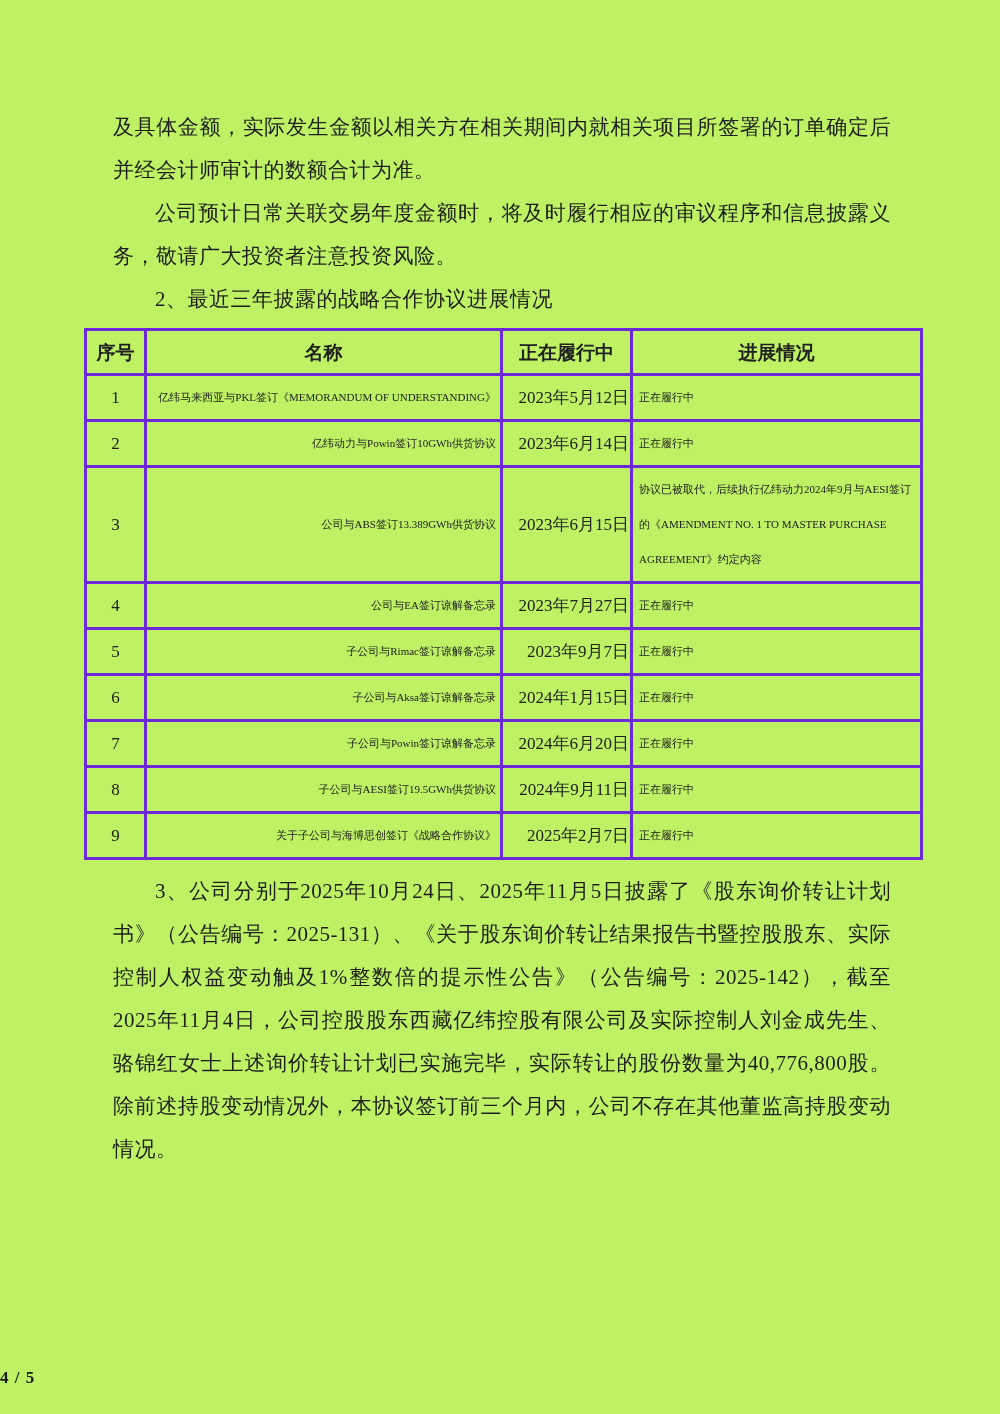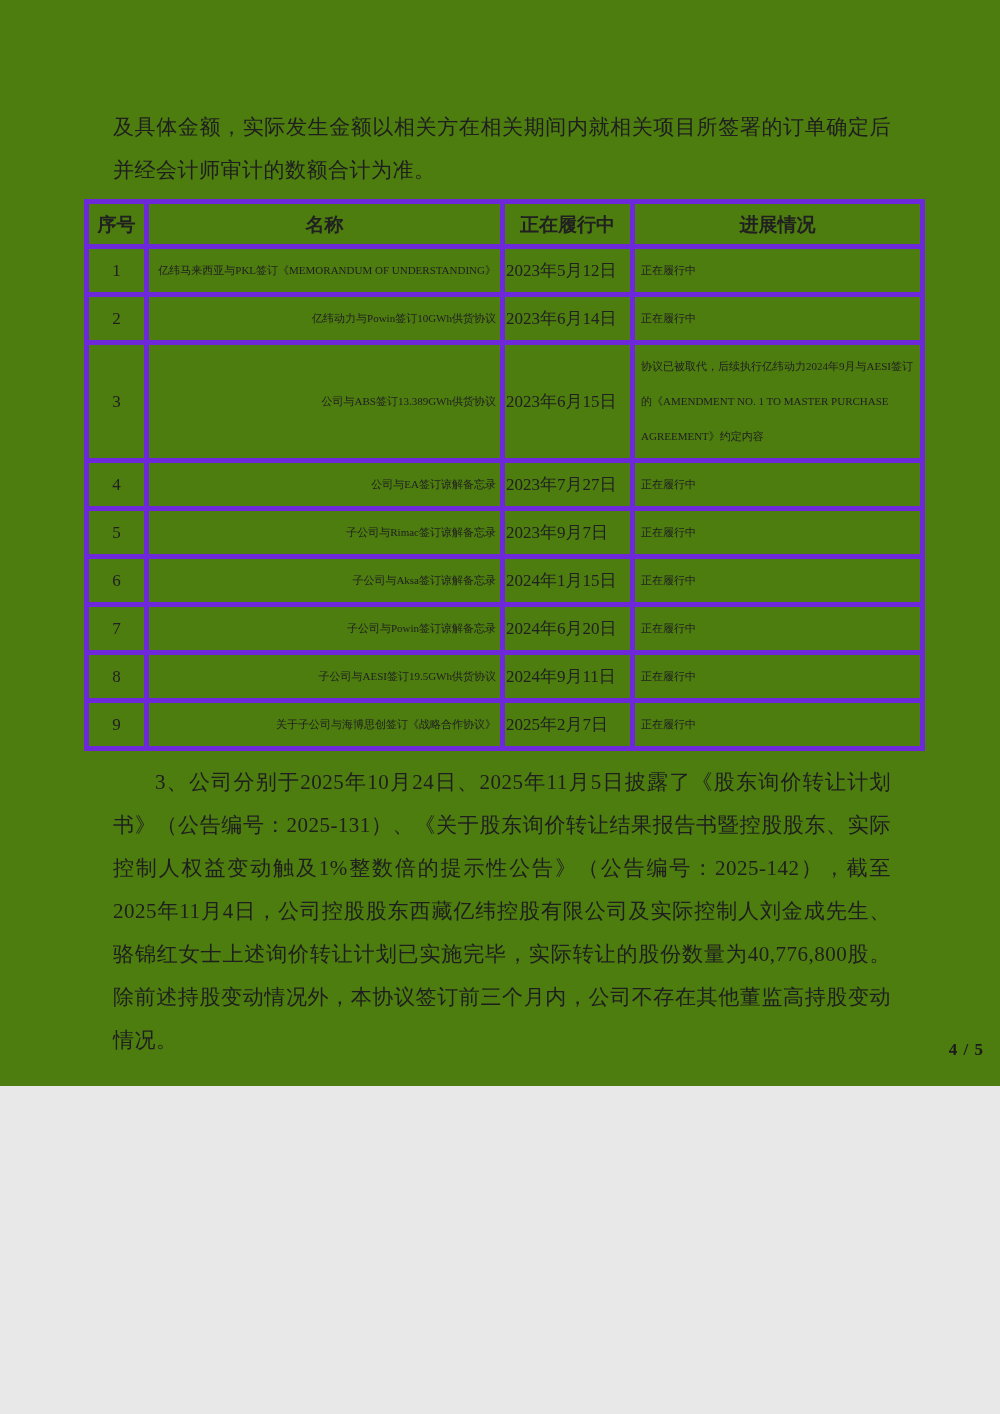--- a/index.html
+++ b/index.html
@@ -1,22 +1,22 @@
 <!DOCTYPE html>
 <html><head>
 <meta charset="utf-8">
 <style>
   * { margin: 0; padding: 0; box-sizing: border-box; }
   html, body { background: #e8e8e8; }
   .page {
     position: relative;
     width: 1000px;
-    height: 1086px;
+    height: 1414px;
     margin: 0 auto;
-    background: #4d7c0f;
+    background: #bef264;
     font-family: "Liberation Serif", "DejaVu Serif", serif;
     color: #1e1e1e;
     overflow: hidden;
   }
   .content {
     position: absolute;
     left: 113px;
     top: 106px;
     width: 778px;
     font-size: 21px;
@@ -32,58 +32,60 @@
     table-layout: fixed;
     width: 836px;
     margin-left: -29px;
     margin-top: 7px;
     margin-bottom: 10px;
     text-align: left;
     letter-spacing: 0;
   }
   table.progress-table th,
   table.progress-table td {
-    border: 5px solid #6d28d9;
+    border: 3px solid #6d28d9;
     vertical-align: middle;
     line-height: 35px;
     color: #202020;
   }
   table.progress-table th {
     font-weight: bold;
     font-size: 19px;
     text-align: center;
     height: 45px;
     padding: 2px 4px;
   }
   td.c0 { text-align: center; font-size: 17px; padding: 4px 2px; height: 44px; }
   td.c1 { text-align: right;   font-size: 11px; padding: 4px 4px 4px 6px; }
-  td.c2 { text-align: left; font-size: 17px; padding: 4px 1px; white-space: nowrap; }
+  td.c2 { text-align: right; font-size: 17px; padding: 4px 1px; white-space: nowrap; }
   td.c3 { text-align: left;   font-size: 11px; padding: 4px 4px 4px 6px; }
 
   .footer {
     position: absolute;
     left: 0;
     right: 16px;
     bottom: 26px;
-    text-align: right;
+    text-align: left;
     font-size: 17px;
     font-weight: bold;
     color: #1a1a1a;
     letter-spacing: 1px;
   }
 </style>
 </head>
 <body>
 
 <div class="page">
   <div class="content">
 
     <p>及具体金额，实际发生金额以相关方在相关期间内就相关项目所签署的订单确定后并经会计师审计的数额合计为准。</p>
 
+    <p class="indent">公司预计日常关联交易年度金额时，将及时履行相应的审议程序和信息披露义务，敬请广大投资者注意投资风险。</p>
 
+    <p class="indent">2、最近三年披露的战略合作协议进展情况</p>
 
     <table class="progress-table">
       <colgroup>
         <col style="width:60px">
         <col style="width:356px">
         <col style="width:130px">
         <col style="width:290px">
       </colgroup>
       <thead>
         <tr>

